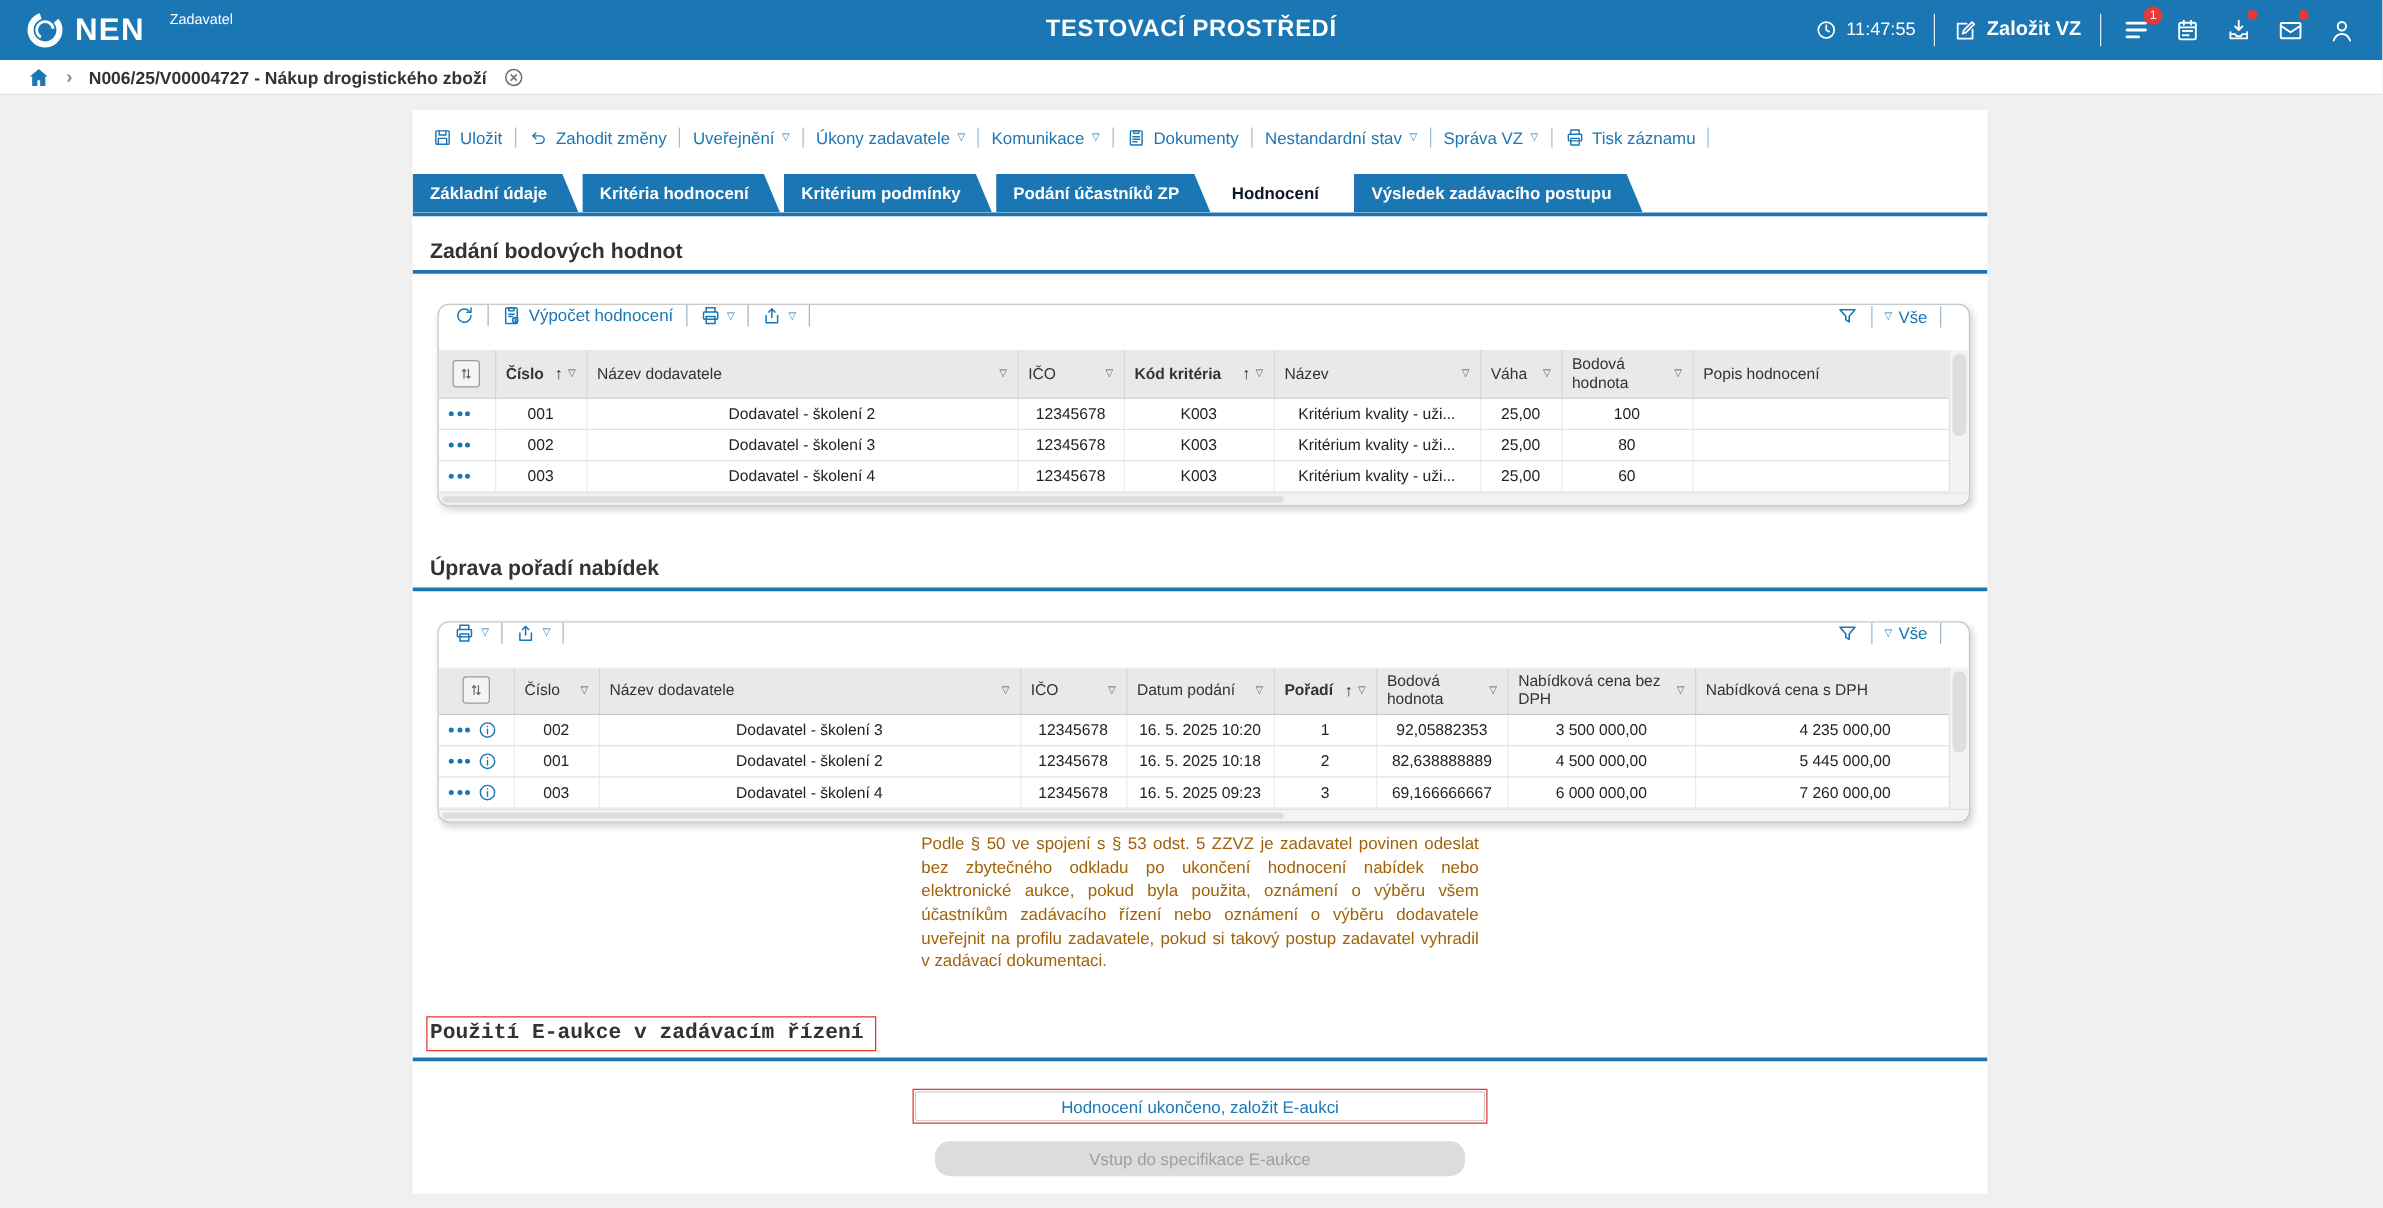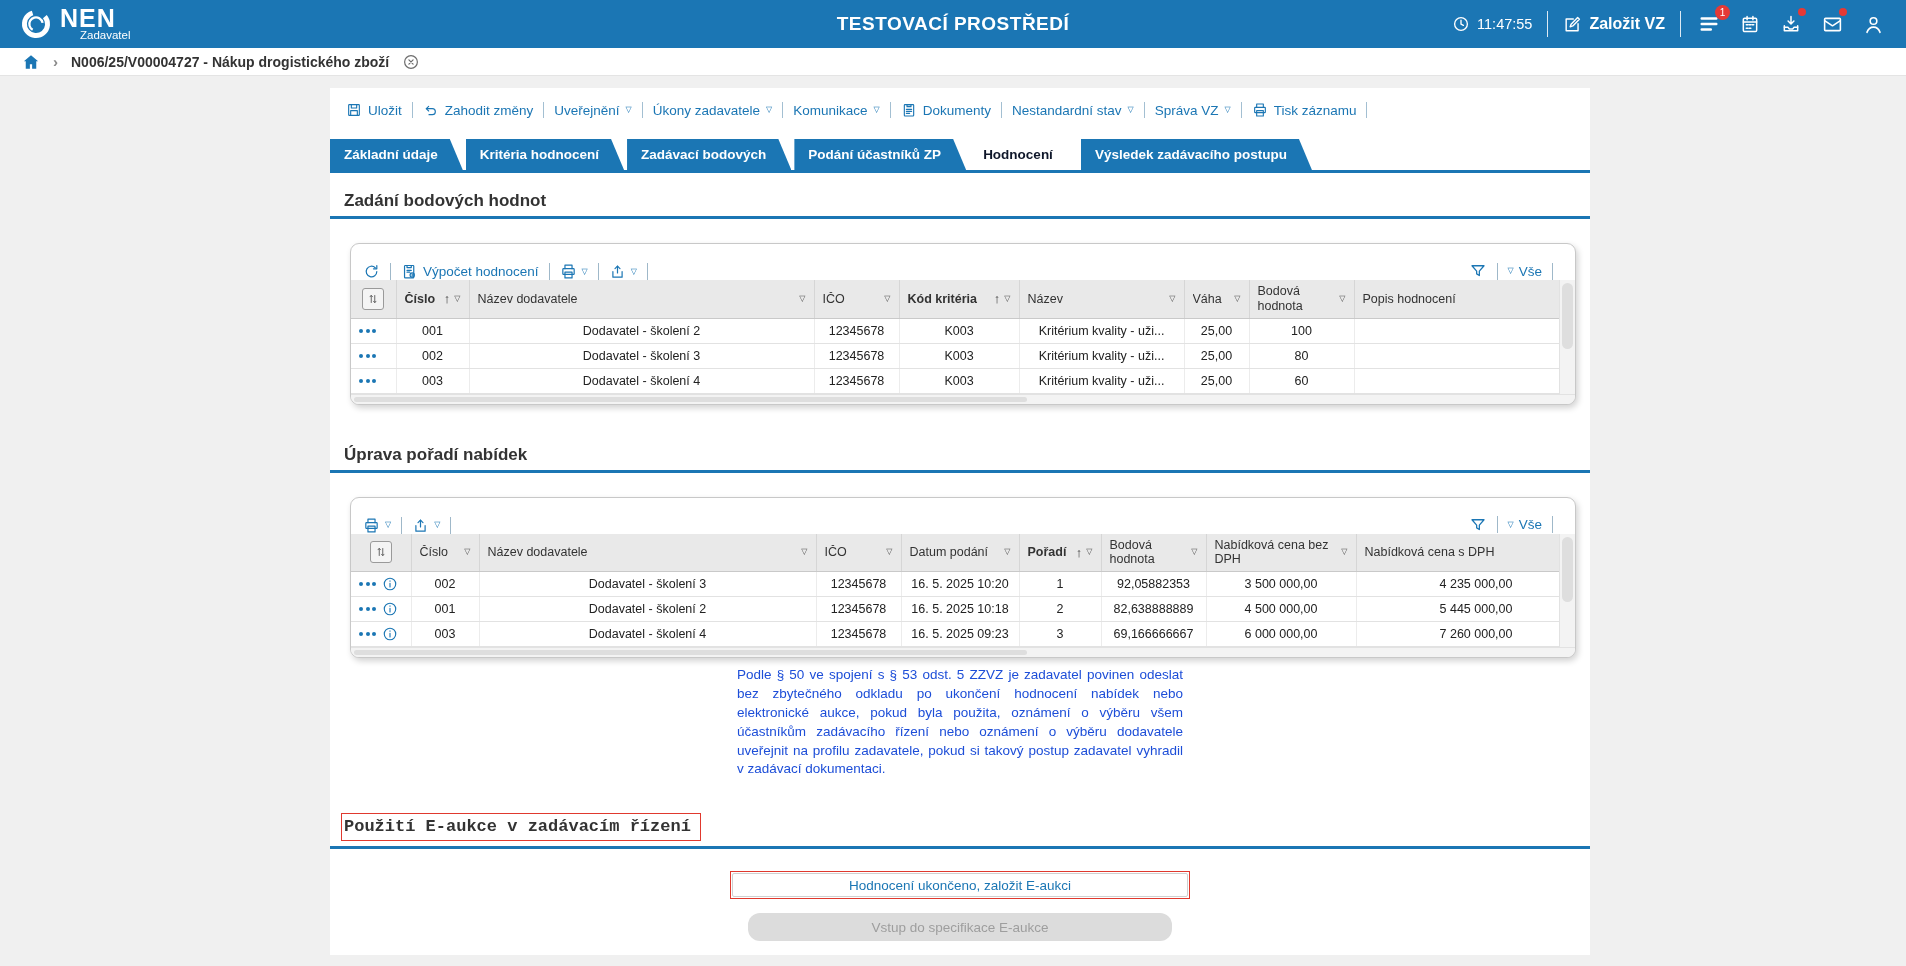--- a/index.html
+++ b/index.html
@@ -4,21 +4,21 @@
 <style>
   * { box-sizing: border-box; margin: 0; padding: 0; }
   html,body { width:1906px; height:966px; overflow:hidden;
     font-family:"Liberation Sans", sans-serif; background:#f0f0f0; }
 
   
   .topbar { position:relative; height:48px; background:#1b76b4; display:flex;
     align-items:center; padding:0 20px; color:#fff; }
   .logo { display:flex; align-items:center; gap:8px; cursor:pointer; }
   .logo-ring { width:32px; height:32px; }
-  .logo-text { display:flex; flex-direction:column; line-height:1; }
+  .logo-text { display:flex; line-height:1;text-align:center; }
   .logo-brand { font-size:25px; font-weight:bold; letter-spacing:1px; }
   .logo-sub { font-size:11.5px; margin-left:20px; margin-top:-1px; }
   .topbar-title { position:absolute; left:0; right:0; text-align:center;
     font-size:19px; font-weight:bold; letter-spacing:0.5px; pointer-events:none; }
   .topbar-right { margin-left:auto; display:flex; align-items:center; gap:15px; z-index:2; }
   .tb-time { display:flex; align-items:center; gap:7px; font-size:14.5px; }
   .tb-vsep { width:1px; height:26px; background:rgba(255,255,255,.85); }
   .tb-zalozit { display:flex; align-items:center; gap:7px; font-size:16px;
     font-weight:bold; background:none; border:none; color:#fff; cursor:pointer;
     font-family:inherit; }
@@ -64,21 +64,21 @@
   .sec-head.mt40 { margin-top:40px; }
   .sec-head.mt34 { margin-top:34px;font-family:Liberation Mono, monospace; }
   .sec-title { font-size:17px; font-weight:bold; color:#333; }
   .sec-title.red-annot { display:inline-block; border:1px solid #e0392e;
     padding:3px 9px 4px 2px; margin-left:-3px; }
 
   
   .card { margin:24px 14px 0 20px; width:1226px; border:1px solid #c8c8c8;
     border-radius:9px; background:#fff; overflow:hidden;
     box-shadow:2px 3px 6px rgba(0,0,0,.18); }
-  .card-toolbar { height:36px; display:flex; align-items:flex-end; padding:0 12px;
+  .card-toolbar { height:36px; display:flex; align-items:flex-start; padding:0 12px;
     color:#1b76b4; font-size:13.5px; }
   .ct-item { display:inline-flex; align-items:center; gap:5px; cursor:pointer; }
   .ct-sep { width:1px; height:17px; background:#9fb8c9; margin:0 10px; }
   .ct-right { margin-left:auto; display:flex; align-items:center; }
   .grid-zone { display:flex; }
   .clip { width:1209px; overflow:hidden; }
   table.grid { border-collapse:collapse; table-layout:fixed; }
   table.grid th { background:#e9e9e9; height:38px; padding:3px 8px;
     border-right:1px solid #d6d6d6; border-bottom:1px solid #c9c9c9;
     font-weight:normal; font-size:12.5px; color:#333; text-align:left;
@@ -102,21 +102,21 @@
   .vscroll { width:16px; background:#f3f3f3; border-left:1px solid #e2e2e2;
     position:relative; cursor:pointer; }
   .vscroll i { position:absolute; left:2px; right:2px; top:3px; height:58%;
     background:#dedede; border-radius:6px; display:block; }
   .hscroll { height:10px; background:#f3f3f3; border-top:1px solid #e2e2e2;
     position:relative; cursor:pointer; }
   .hscroll i { position:absolute; left:3px; top:2px; height:5px; width:55%;
     background:#dedede; border-radius:3px; display:block; }
 
   
-  .note { width:446px; margin:8px auto 0; text-align:justify; color:#1d4ed8;
+  .note { width:446px; margin:8px auto 0; text-align:justify; color:#a16207;
     font-size:13.5px; line-height:1.4; }
   .annot-red { width:460px; margin:22px auto 14px; border:1px solid #e0392e;
     padding:1px; }
   .btn-link { display:block; width:100%; height:24px; background:#fff;
     border:1px solid #d0d0d0; border-radius:2px; color:#1b76b4; font-size:13.5px;
     cursor:pointer; font-family:inherit; }
   .btn-dis { display:block; width:424px; height:28px; margin:0 auto 16px;
     background:#dcdcdc; border:none; border-radius:12px; color:#9e9e9e;
     font-size:13.5px; font-family:inherit; }
 </style>
@@ -275,21 +275,21 @@
             </svg>
           </span>
           <span>Tisk záznamu</span>
         </a>
         <span class="tsep"></span>
       </div>
 
     <div class="tabsrow" id="tabsRow">
         <div class="tab">Základní údaje</div>
         <div class="tab">Kritéria hodnocení</div>
-        <div class="tab">Zadávací bodových</div>
+        <div class="tab">Kritérium podmínky</div>
         <div class="tab">Podání účastníků ZP</div>
         <div class="tab active">Hodnocení</div>
         <div class="tab">Výsledek zadávacího postupu</div>
       </div>
 
     <div class="sec-head">
       <span class="sec-title">Zadání bodových hodnot</span>
     </div>
     <div class="card">
       <div class="card-toolbar" id="ctb1">

